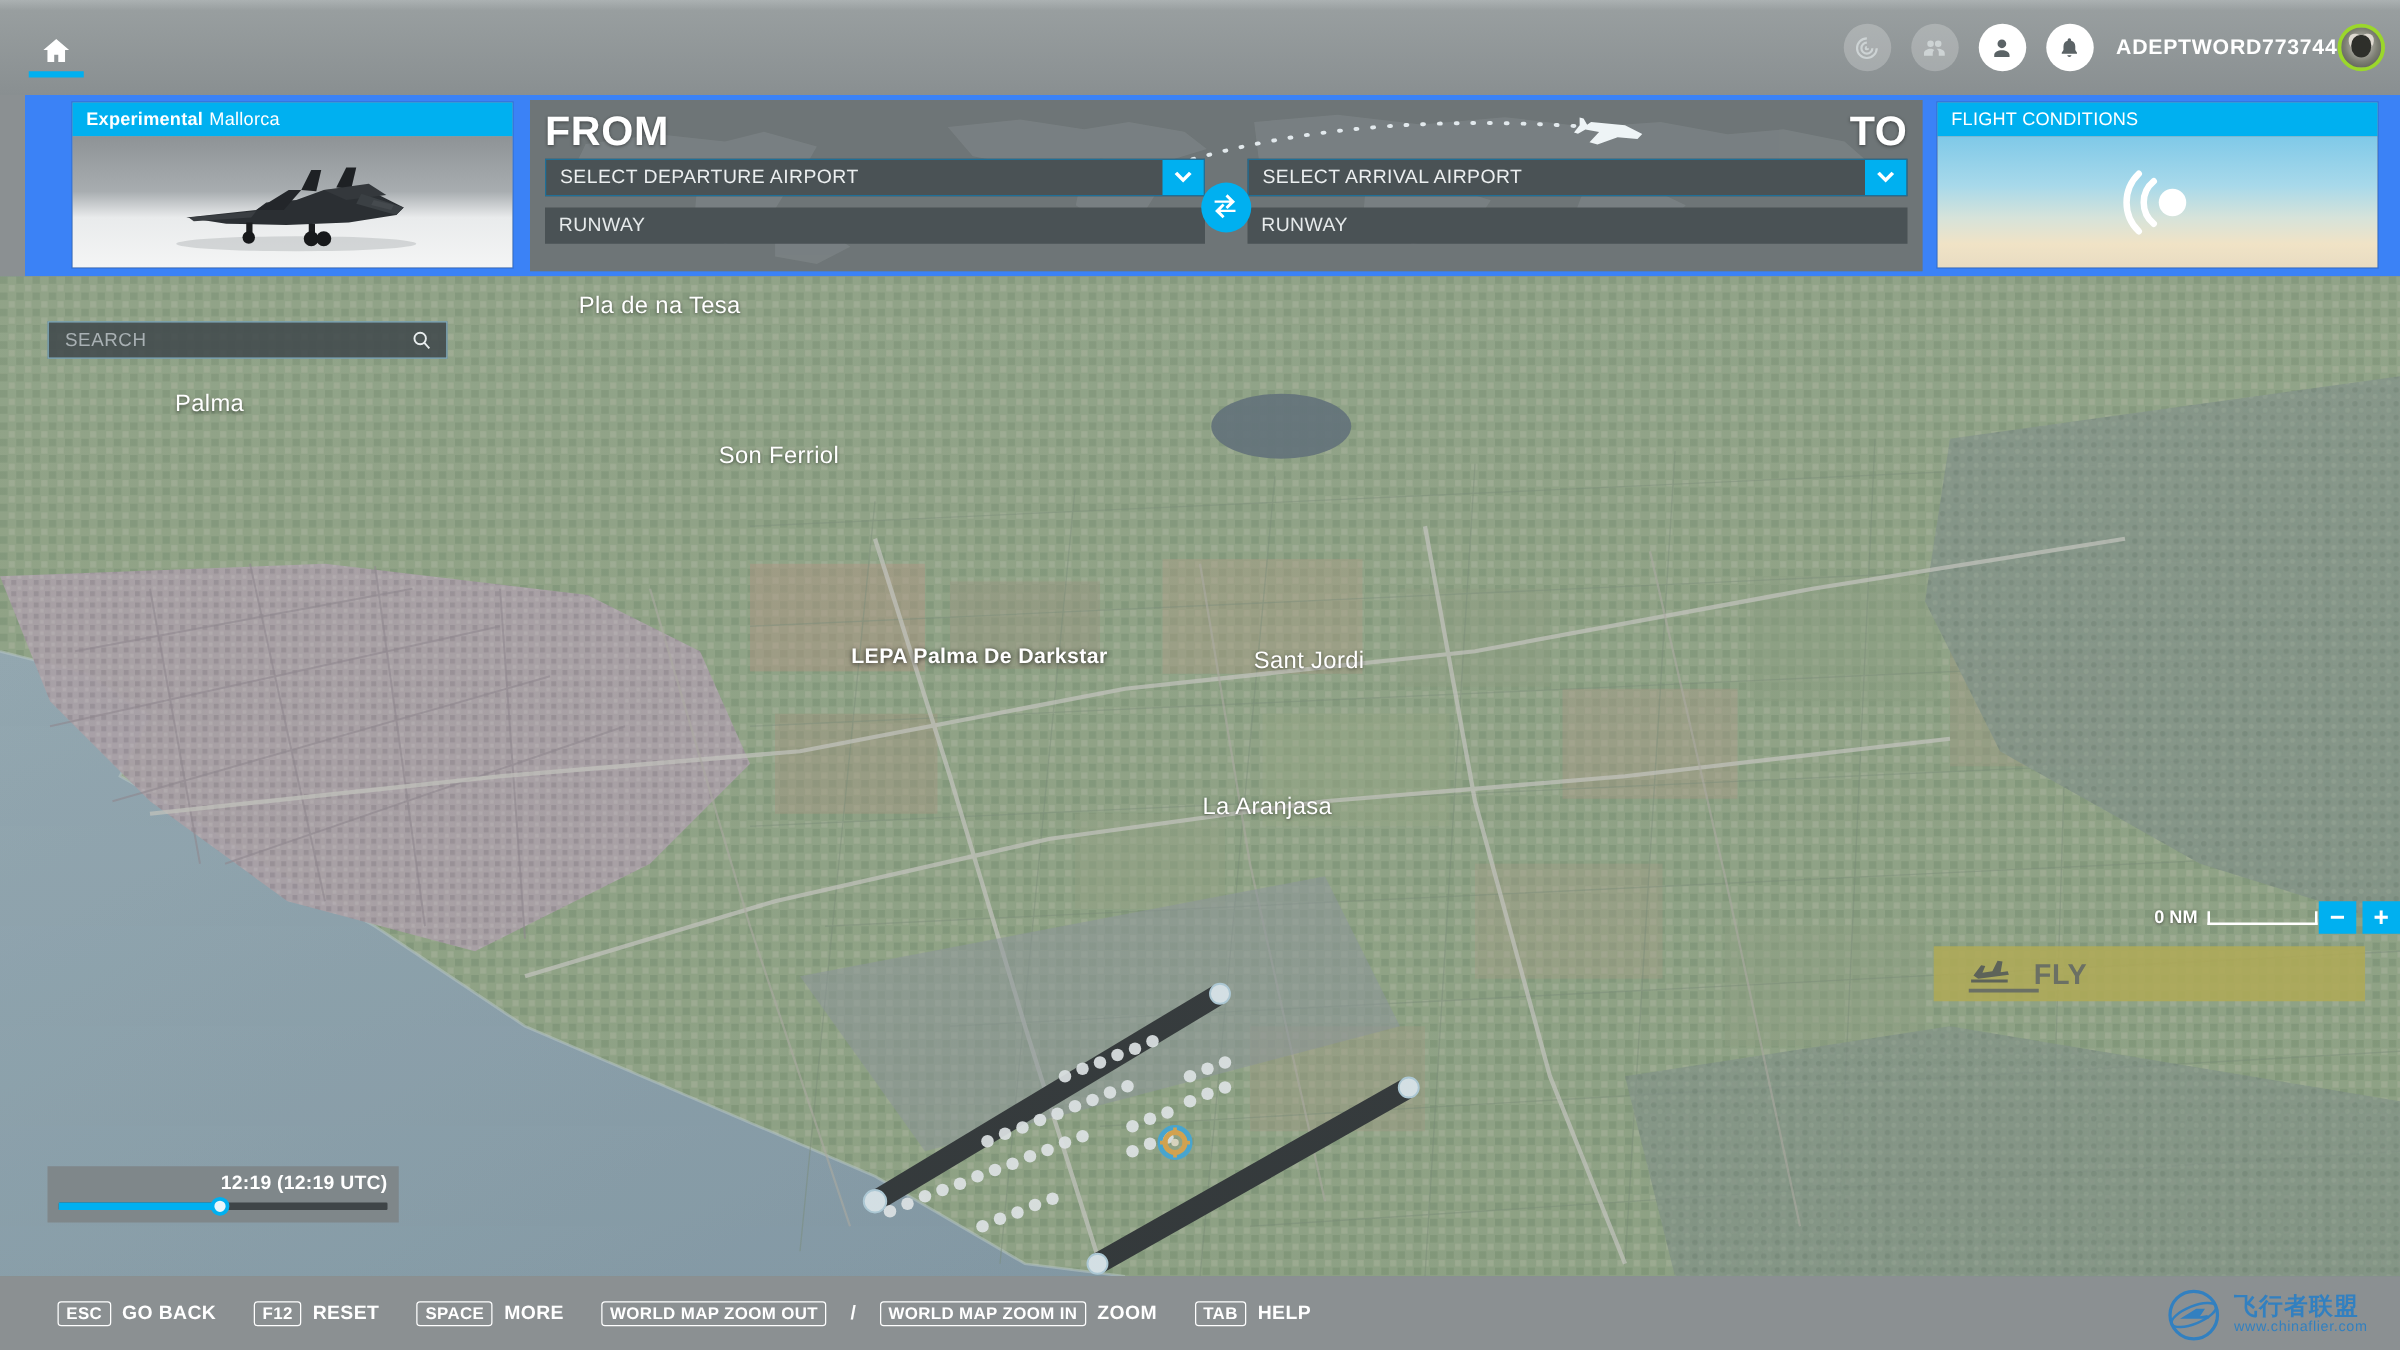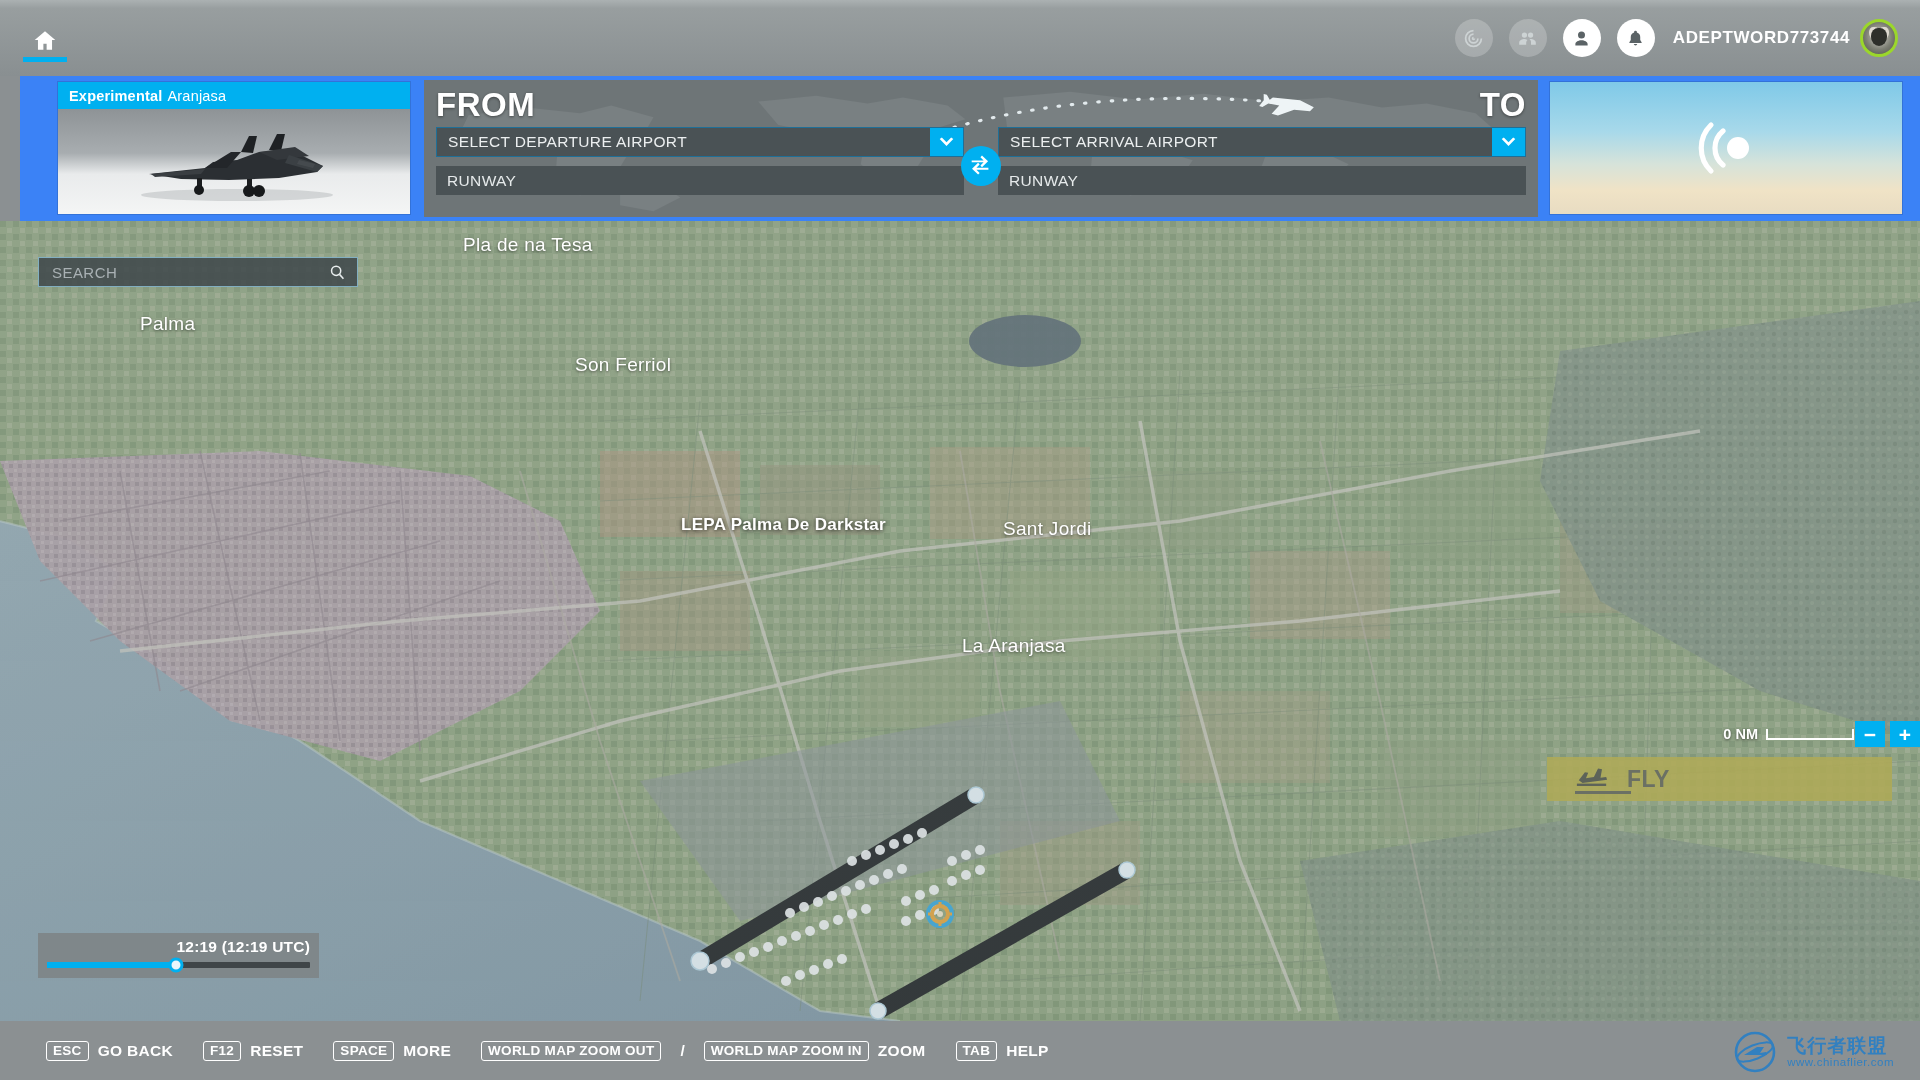--- a/index.html
+++ b/index.html
@@ -43,21 +43,21 @@
   .topbar-icons { display:flex; align-items:center; gap:16px; padding-right:18px; }
   .circ-icon {
     width:38px; height:38px; border-radius:50%;
     display:flex; align-items:center; justify-content:center;
   }
   .circ-icon.dim { background:rgba(255,255,255,.22); }
   .circ-icon.solid { background:#fff; }
   .circ-icon.dim svg { fill:#cdd3d4; }
   .circ-icon.solid svg { fill:#5b6366; }
   .circ-icon svg { width:21px; height:21px; }
-  .user-block { display:flex; align-items:center; gap:10px; padding-right:22px; }
+  .user-block { display:flex; align-items:center; gap:0; padding-right:12px; }
   .username { font-size:17px; font-weight:bold; letter-spacing:.6px; color:#fff; }
   .avatar {
     width:38px; height:38px; border-radius:50%;
     background:radial-gradient(circle at 50% 45%, #d8d4cd 0%, #7d7f74 55%, #4b4d45 100%);
     border:3px solid #9bd72b; position:relative; overflow:hidden;
   }
   .avatar::after{
     content:""; position:absolute; left:50%; top:48%;
     transform:translate(-50%,-50%);
     width:16px; height:18px; border-radius:45% 45% 50% 50%;
@@ -290,21 +290,21 @@
       <div class="username">ADEPTWORD773744</div>
       <div class="avatar"></div>
     </div>
   </div>
 
   <div class="planner">
 
     <div class="panel-card">
       <div class="panel-head">
         <span class="b">Experimental</span>
-        <span>Aranjasa</span>
+        <span>Mallorca</span>
       </div>
       <div class="panel-body">
         <div class="ac-bg"></div>
         <svg class="ac-jet" width="250" height="84" viewBox="0 0 250 84">
           <ellipse cx="128" cy="73" rx="96" ry="6" fill="#b9bdbf" opacity=".55"></ellipse>
           <path d="M40 52 L96 46 L104 40 L128 38 L150 30 L182 28 L214 44 L208 50 L170 56 L120 58 L72 57 Z" fill="#2b2f33"></path>
           <path d="M96 46 L122 30 L132 30 L118 46 Z" fill="#23262a"></path>
           <path d="M132 30 L140 14 L148 14 L144 31 Z" fill="#1e2124"></path>
           <path d="M160 28 L168 12 L176 12 L172 29 Z" fill="#1e2124"></path>
           <path d="M150 30 L186 25 L200 34 L168 38 Z" fill="#34383c"></path>
@@ -374,20 +374,23 @@
 
       <div class="swap-btn">
         <svg viewBox="0 0 24 22">
           <path d="M4 7 H17 L13.5 3.4 L15.2 1.6 L21.8 8 L15.2 14.4 L13.5 12.6 L17 9 H4 Z" transform="translate(-1,-1) scale(0.92)"></path>
           <path d="M20 15 H7 L10.5 11.4 L8.8 9.6 L2.2 16 L8.8 22.4 L10.5 20.6 L7 17 H20 Z" transform="translate(1,-1) scale(0.92)"></path>
         </svg>
       </div>
     </div>
 
     <div class="panel-card" style="margin-left:0;margin-right:38px;">
+      <div class="panel-head">
+        <span>FLIGHT CONDITIONS</span>
+      </div>
       <div class="panel-body">
         <div class="fc-bg"></div>
         <svg class="fc-icon" width="72" height="62" viewBox="0 0 72 62">
           <circle cx="48" cy="31" r="11" fill="#fff"></circle>
           <path d="M33 14 A22 22 0 0 0 33 48" fill="none" stroke="#fff" stroke-width="5.2" stroke-linecap="round"></path>
           <path d="M21 8 A32 32 0 0 0 21 54" fill="none" stroke="#fff" stroke-width="5.2" stroke-linecap="round"></path>
         </svg>
       </div>
     </div>
   </div>

